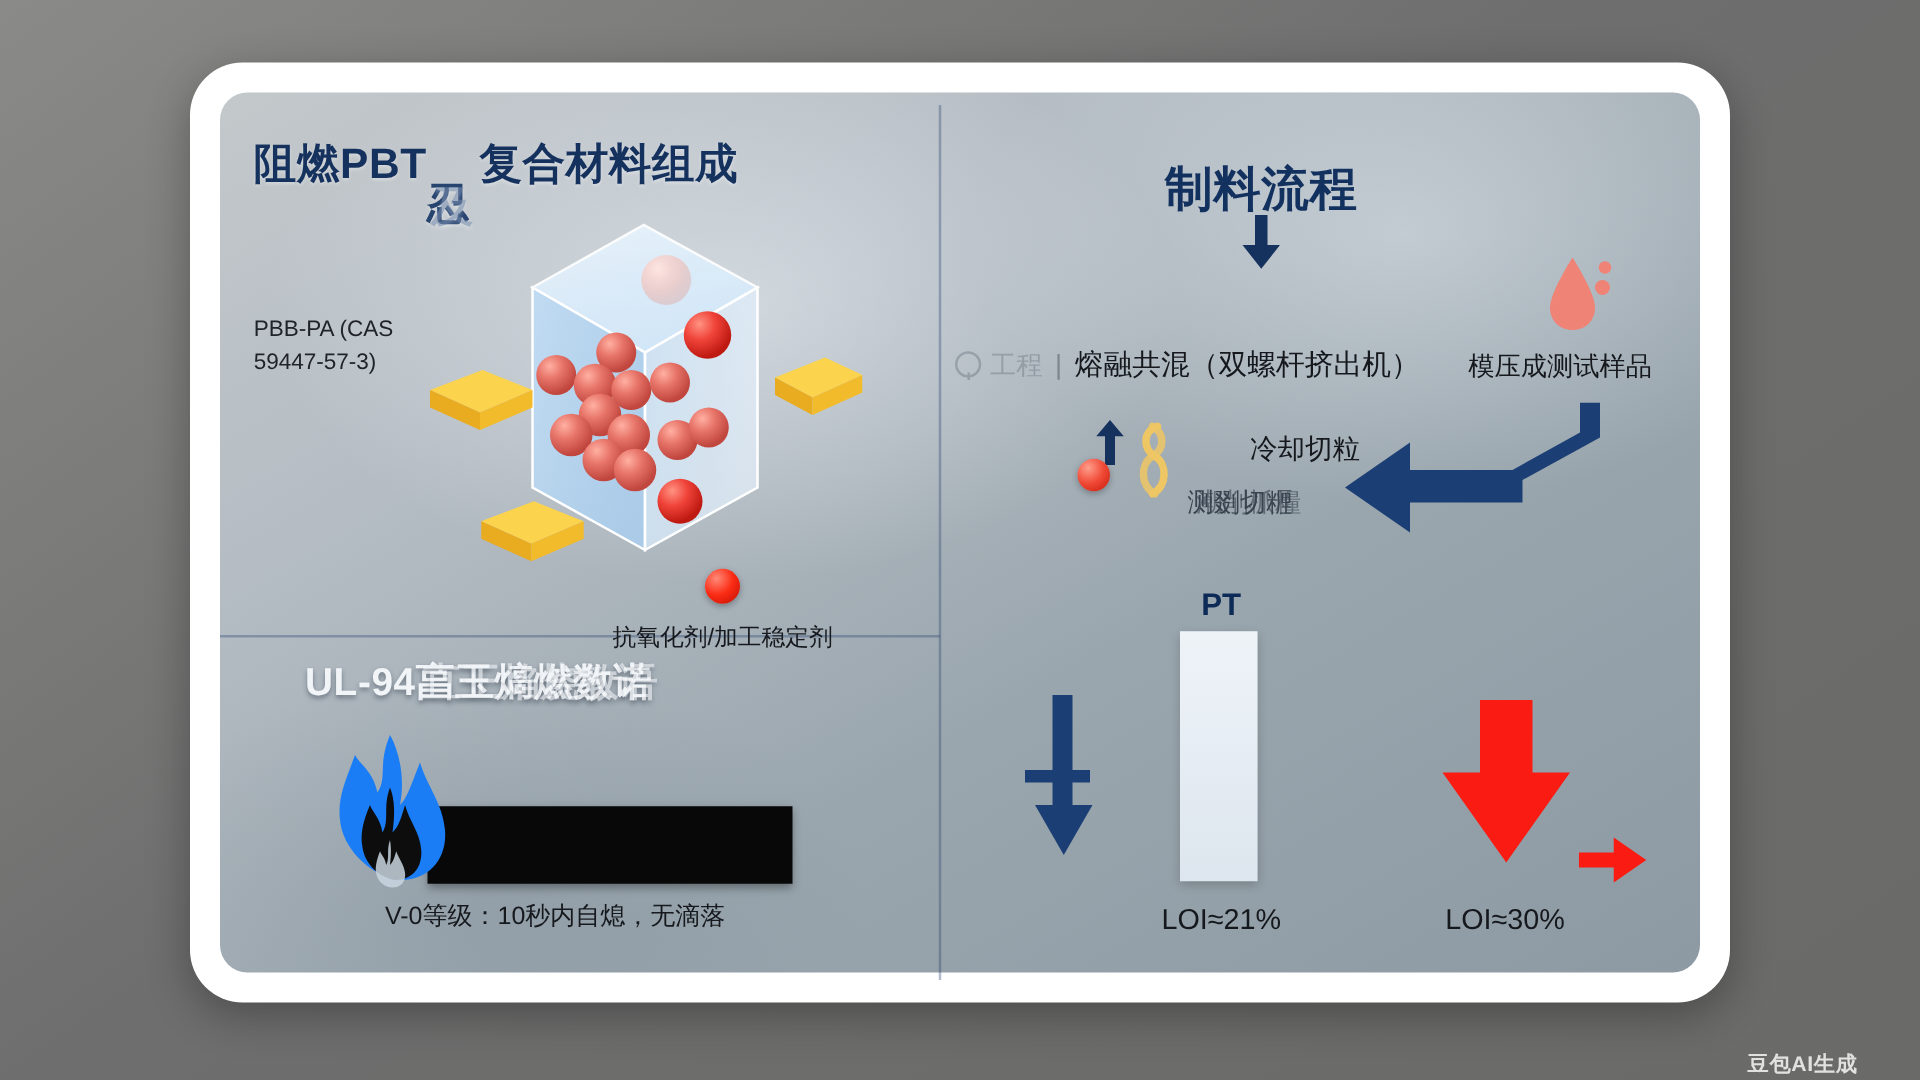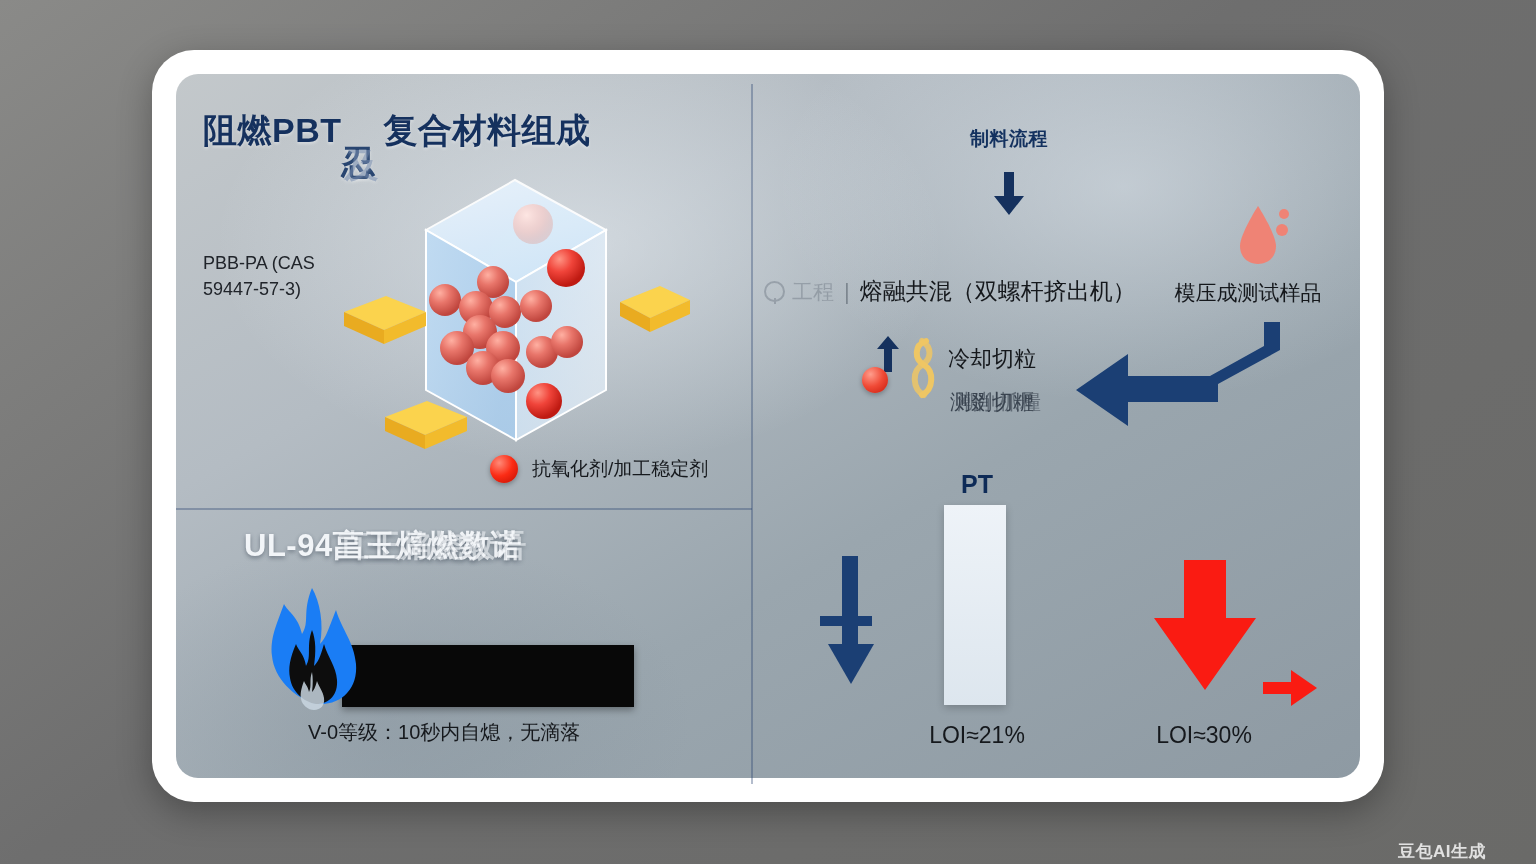--- a/index.html
+++ b/index.html
@@ -116,21 +116,21 @@
   }
   #title-ul94 .glitch .g2 {
     position: absolute;
     left: 5px; top: 0;
     opacity: 0.55;
   }
 
   #title-right {
     left: 1009px;
     top: 126px;
-    font-size: 19px;
+    font-size: 38px;
     color: #13315f;
     transform: translateX(-50%);
   }
 
   
   .cube-wrap {
     position: absolute;
     left: 330px;
     top: 172px;
     width: 360px;
@@ -148,20 +148,21 @@
     color: #20242a;
   }
 
   .legend-antiox {
     position: absolute;
     left: 490px;
     top: 455px;
     display: flex;
     align-items: center;
     gap: 14px;
+    flex-direction: column;
   }
   .legend-antiox .lbl {
     font-size: 19px;
     color: #16191d;
     white-space: nowrap;
   }
   .sphere-red {
     width: 28px;
     height: 28px;
     border-radius: 50%;
@@ -297,21 +298,21 @@
   }
 
   .helix {
     position: absolute;
     left: 908px;
     top: 337px;
   }
 
   .label-cool {
     position: absolute;
-    left: 948px;
+    left: 1000px;
     top: 344px;
     font-size: 22px;
     color: #15181c;
     white-space: nowrap;
   }
   .label-cool-sub {
     position: absolute;
     left: 950px;
     top: 388px;
     font-size: 21px;

